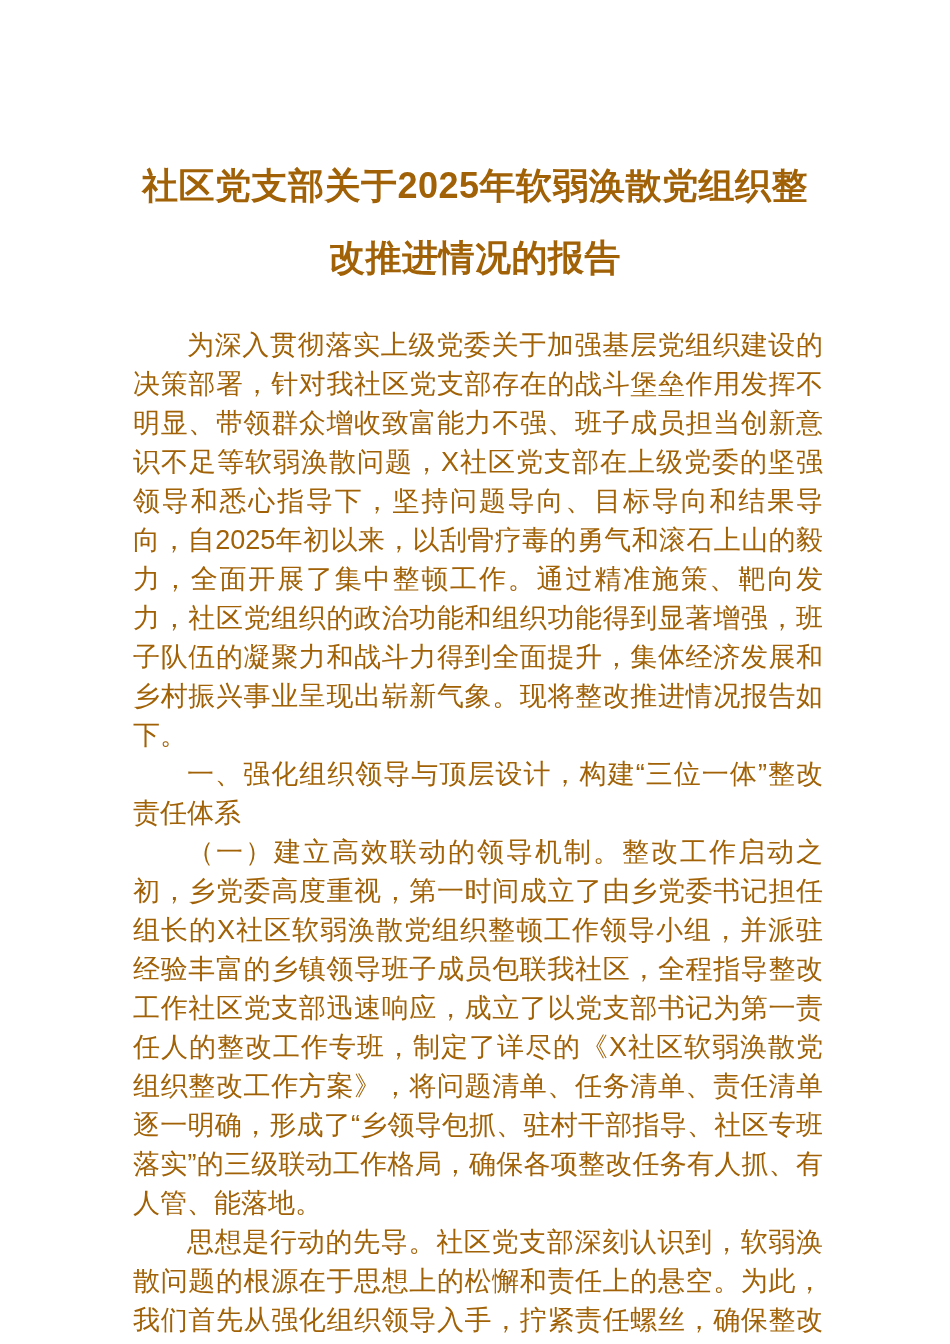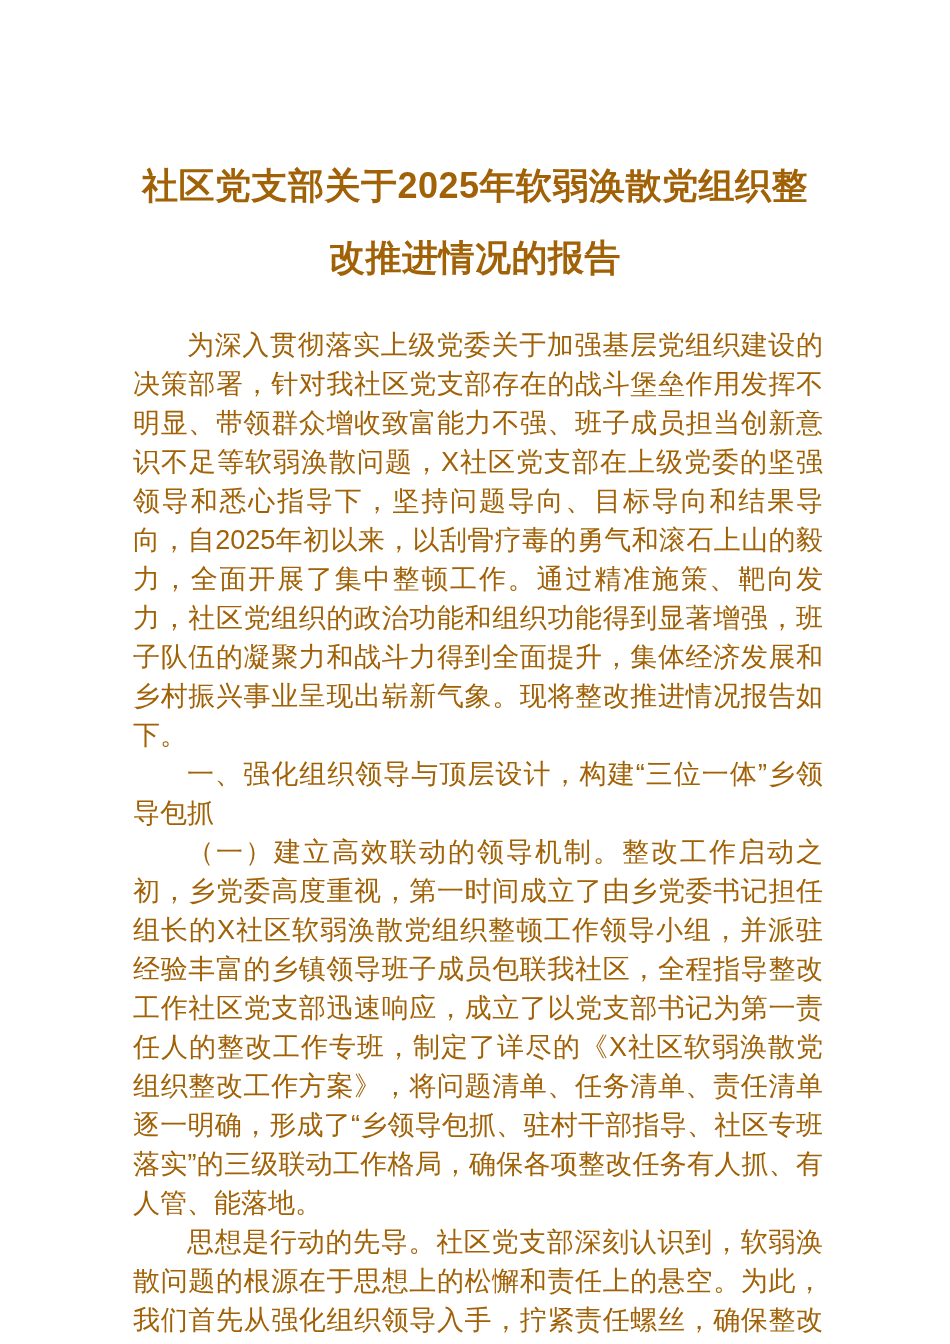--- a/index.html
+++ b/index.html
@@ -47,19 +47,19 @@
 </style>
 </head>
 <body>
 
 <div class="page">
   <h1 class="doc-title">社区党支部关于2025年软弱涣散党组织整改推进情况的报告</h1>
 
   <div class="doc-body">
     <p>为深入贯彻落实上级党委关于加强基层党组织建设的决策部署，针对我社区党支部存在的战斗堡垒作用发挥不明显、带领群众增收致富能力不强、班子成员担当创新意识不足等软弱涣散问题，X社区党支部在上级党委的坚强领导和悉心指导下，坚持问题导向、目标导向和结果导向，自2025年初以来，以刮骨疗毒的勇气和滚石上山的毅力，全面开展了集中整顿工作。通过精准施策、靶向发力，社区党组织的政治功能和组织功能得到显著增强，班子队伍的凝聚力和战斗力得到全面提升，集体经济发展和乡村振兴事业呈现出崭新气象。现将整改推进情况报告如下。</p>
 
-    <p class="section-heading">一、强化组织领导与顶层设计，构建“三位一体”乡领导包抓</p>
+    <p class="section-heading">一、强化组织领导与顶层设计，构建“三位一体”整改责任体系</p>
 
     <p>（一）建立高效联动的领导机制。整改工作启动之初，乡党委高度重视，第一时间成立了由乡党委书记担任组长的X社区软弱涣散党组织整顿工作领导小组，并派驻经验丰富的乡镇领导班子成员包联我社区，全程指导整改工作社区党支部迅速响应，成立了以党支部书记为第一责任人的整改工作专班，制定了详尽的《X社区软弱涣散党组织整改工作方案》，将问题清单、任务清单、责任清单逐一明确，形成了“乡领导包抓、驻村干部指导、社区专班落实”的三级联动工作格局，确保各项整改任务有人抓、有人管、能落地。</p>
 
     <p>思想是行动的先导。社区党支部深刻认识到，软弱涣散问题的根源在于思想上的松懈和责任上的悬空。为此，我们首先从强化组织领导入手，拧紧责任螺丝，确保整改工作高位推动、高效落实。</p>
   </div>
 </div>
 
 </body></html>

